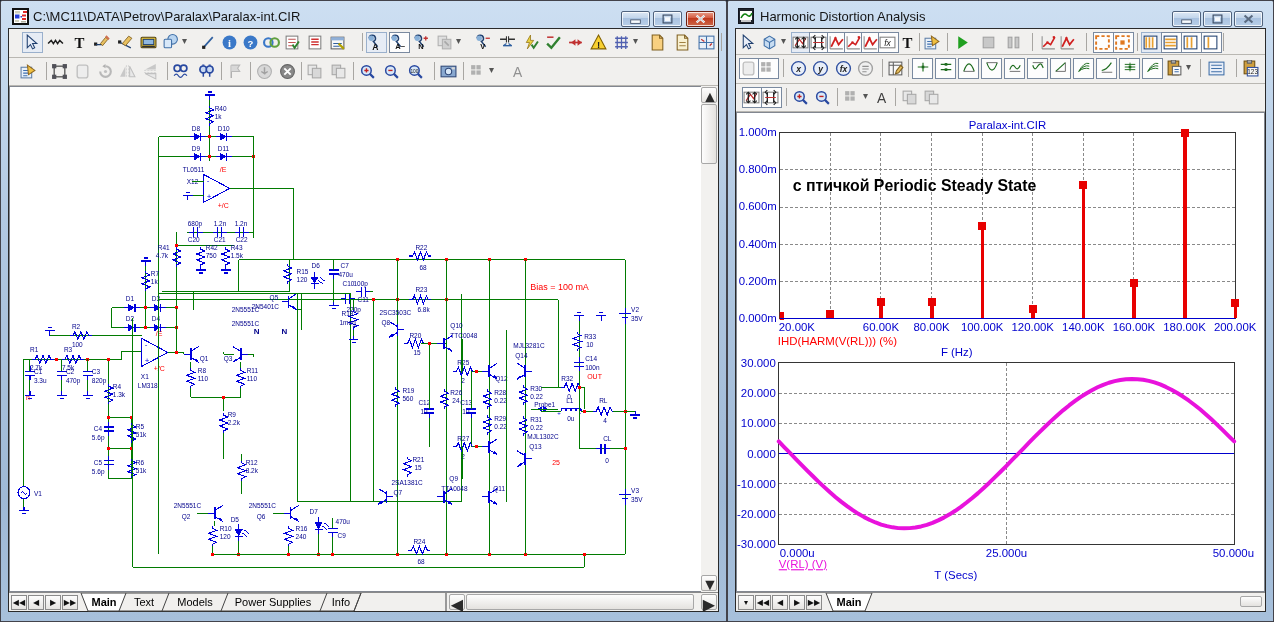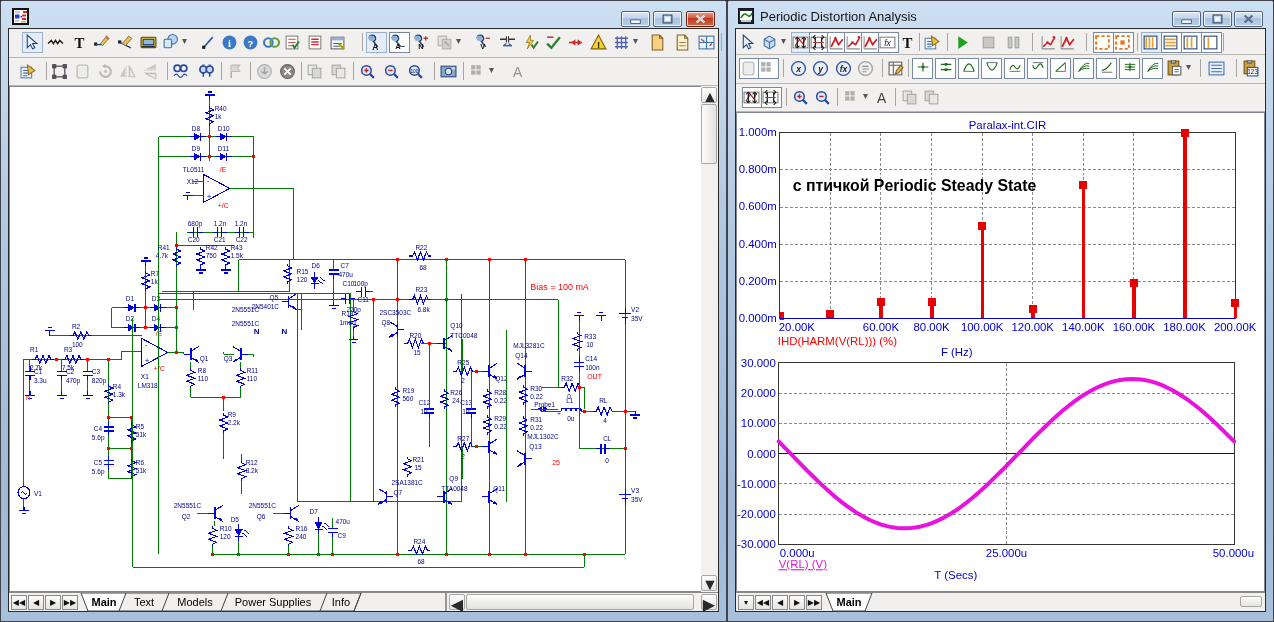--- a/index.html
+++ b/index.html
@@ -35,20 +35,21 @@
         <rect x="1" y="1" width="15" height="15" fill="#fff" stroke="#111" stroke-width="2"></rect>
         <rect x="3" y="3" width="5" height="2.5" fill="#d0d0bc"></rect>
         <rect x="11" y="3" width="4" height="2" fill="#e02828"></rect>
         <rect x="10" y="6.5" width="4" height="2" fill="#e02828"></rect>
         <rect x="3" y="6.5" width="4.5" height="4" fill="#2840d8"></rect>
         <rect x="8.5" y="8" width="1.5" height="1.5" fill="#2840d8"></rect>
         <rect x="10" y="10" width="4" height="2" fill="#e02828"></rect>
         <rect x="3" y="12" width="4" height="2" fill="#d0d0bc"></rect>
         <rect x="9" y="13" width="5" height="1.5" fill="#b0b0a0"></rect>
       </svg>
+    <div class="title">C:\MC11\DATA\Petrov\Paralax\Paralax-int.CIR</div>
     <div class="wbtn" style="left:613px">
         <svg class="glyph" viewBox="0 0 29 16">
           <rect x="9" y="9" width="11" height="4" fill="#f6f9fc" stroke="#41526b"></rect>
         </svg>
       </div>
     <div class="wbtn" style="left:645px">
         <svg class="glyph" viewBox="0 0 29 16">
           <rect x="9.5" y="3.5" width="10" height="9" fill="none" stroke="#41526b" stroke-width="1.4"></rect>
           <rect x="11.5" y="6" width="6" height="4.5" fill="#f6f9fc"></rect>
         </svg>
@@ -1020,21 +1021,21 @@
 
 <div class="win" style="left:727px;width:547px;">
   <div class="frame"></div>
   <div class="titlebar">
     <svg class="abs" style="left:3px;top:5px" width="16" height="16" viewBox="0 0 16 16">
         <rect x="0.5" y="0.5" width="15" height="15" fill="#20242c" stroke="#10141c"></rect>
         <rect x="2" y="3" width="12" height="9" fill="#fff"></rect>
         <path d="M3,10 Q6,4 9,7 T14,5" fill="none" stroke="#108010" stroke-width="1.5"></path>
         <rect x="3" y="12" width="10" height="2" fill="#c8c8c8"></rect>
       </svg>
-    <div class="title">Periodic Distortion Analysis</div>
+    <div class="title">Harmonic Distortion Analysis</div>
     <div class="wbtn" style="left:437px">
         <svg class="glyph" viewBox="0 0 29 16">
           <rect x="9" y="9" width="11" height="4" fill="#f6f9fc" stroke="#41526b"></rect>
         </svg>
       </div>
     <div class="wbtn" style="left:468px">
         <svg class="glyph" viewBox="0 0 29 16">
           <rect x="9.5" y="3.5" width="10" height="9" fill="none" stroke="#41526b" stroke-width="1.4"></rect>
           <rect x="11.5" y="6" width="6" height="4.5" fill="#f6f9fc"></rect>
         </svg>

